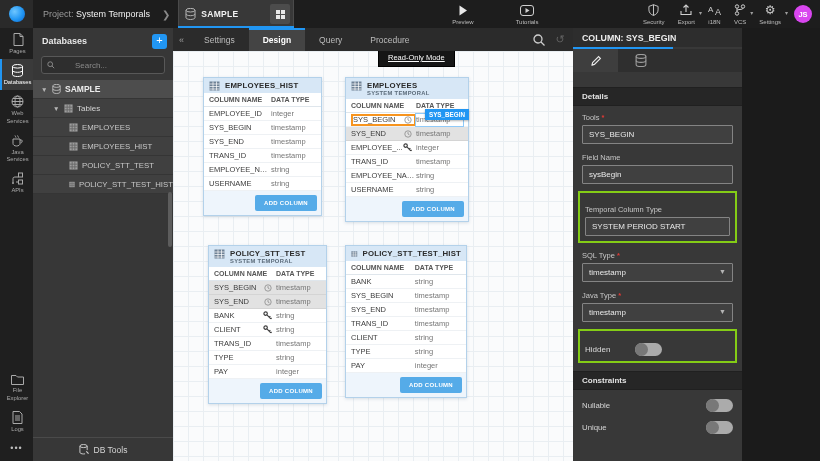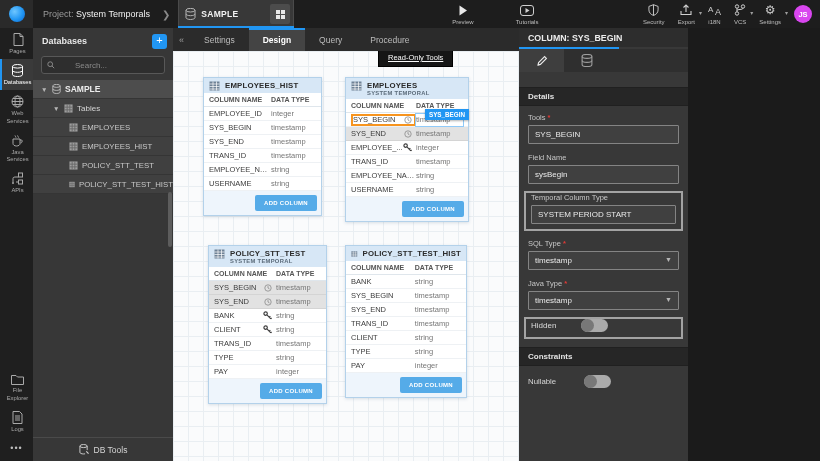--- a/index.html
+++ b/index.html
@@ -1,18 +1,18 @@
 <!DOCTYPE html>
 <html><head>
 <meta charset="utf-8">
 <style>
   * { margin:0; padding:0; box-sizing:border-box; }
   html,body { width:820px; height:461px; overflow:hidden; background:#1b1b1b;
     font-family:"Liberation Sans", sans-serif; }
-  .stage { position:relative; width:688px; height:461px; }
+  .stage { position:relative; width:742px; height:461px; }
 
   
   .topbar { position:absolute; left:0; top:0; width:820px; height:28px;
     background:#1d1d1d; display:flex; align-items:center; z-index:50; }
   .logo-box { width:33px; height:28px; background:#2a2a2a; display:flex;
     align-items:center; justify-content:center; flex:0 0 auto; }
   .logo { width:16px; height:16px; border-radius:50%;
     background:radial-gradient(circle at 35% 35%, #6ec6ff 0%, #2196f3 55%, #0d62c9 100%); }
   .project { margin-left:10px; font-size:9px; white-space:nowrap; }
   .project .plabel { color:#9a9a9a; }
@@ -134,29 +134,29 @@
   .insp-gap { height:15px; }
   .strip { background:#262626; border-top:1px solid #202020; border-bottom:1px solid #202020;
     color:#e2e2e2; font-size:8px; font-weight:bold; padding:4px 9px; }
   .form { padding:7px 9px 0; }
   .field { margin-bottom:9px; }
   .field label { display:block; color:#c7c7c7; font-size:7.5px; margin-bottom:3px; }
   label.req::after { content:" *"; color:#e53935; font-weight:bold; }
   .input { background:#404040; border:1px solid #848484; color:#e8e8e8; font-size:8px;
     padding:4px 6px; border-radius:1px; min-height:17px; position:relative; }
   .input .arrow { position:absolute; right:6px; top:4px; color:#b5b5b5; font-size:7px; }
-  .orange-box { border:2px solid #a3a3a3; padding:0 5px 5px; margin:-2px -4px 8px; }
+  .orange-box { border:2px solid #84cc16; padding:12px 5px 5px; margin:-2px -4px 8px; }
   .orange-box .field { margin-bottom:0; }
   .toggle-row { display:flex; align-items:center; }
   .toggle-row .tlabel { color:#dcdcdc; font-size:8px; width:50px; }
   .toggle { width:27px; height:13px; border-radius:7px; background:#ababab; position:relative; cursor:pointer; }
   .toggle .knob { position:absolute; left:0; top:0; width:13px; height:13px; border-radius:50%;
     background:#787878; }
   .cons { padding:9px 9px 0; }
-  .cons .toggle-row { margin-bottom:9px; }
+  .cons .toggle-row { margin-bottom:9px;justify-content:space-between; }
   .cons .tlabel { width:56px; font-size:7.8px; color:#d6d6d6; }
 </style>
 </head>
 <body>
 
 <div class="stage">
 
   <div class="topbar">
     <div class="logo-box">
       <div class="logo"></div>
@@ -413,21 +413,21 @@
               <path d="M.5 .5 H9 L11.5 3 V11.5 H.5 Z" fill="none" stroke="#cfcfcf"></path>
               <rect x="3" y="7" width="6" height="4.5" fill="none" stroke="#cfcfcf"></rect>
               <rect x="3.5" y="1" width="4.5" height="3" fill="none" stroke="#cfcfcf"></rect>
             </svg>
         </span>
       </div>
       <span class="expand">»</span>
     </div>
 
     <div class="canvas" id="canvas">
-      <div class="tooltip">Read-Only Tools</div>
+      <div class="tooltip">Read-Only Mode</div>
       <div class="vscroll">
         <span class="arr" style="top:2px">▲</span>
         <div class="thumb"></div>
         <span class="arr" style="bottom:2px">▼</span>
       </div>
     <div class="dbtable" style="left: 30px; top: 26px; width: 119px;">
     <div class="dbt-head">
       <svg width="11" height="10" viewBox="0 0 11 10">
               <rect x="0.5" y="0.5" width="10" height="9" fill="#6f8296"></rect>
               <path d="M0.5 3 H10.5 M0.5 5.5 H10.5 M0.5 8 H10.5 M4 0.5 V9.5 M7.5 0.5 V9.5" stroke="#fff" stroke-width="0.7"></path>
@@ -773,15 +773,21 @@
     </div>
 
     <div class="strip">Constraints</div>
     <div class="cons">
       <div class="toggle-row">
         <span class="tlabel">Nullable</span>
         <div class="toggle">
             <div class="knob"></div>
           </div>
       </div>
+      <div class="toggle-row">
+        <span class="tlabel">Unique</span>
+        <div class="toggle">
+            <div class="knob"></div>
+          </div>
+      </div>
     </div>
   </div>
 </div>
 
 </body></html>

